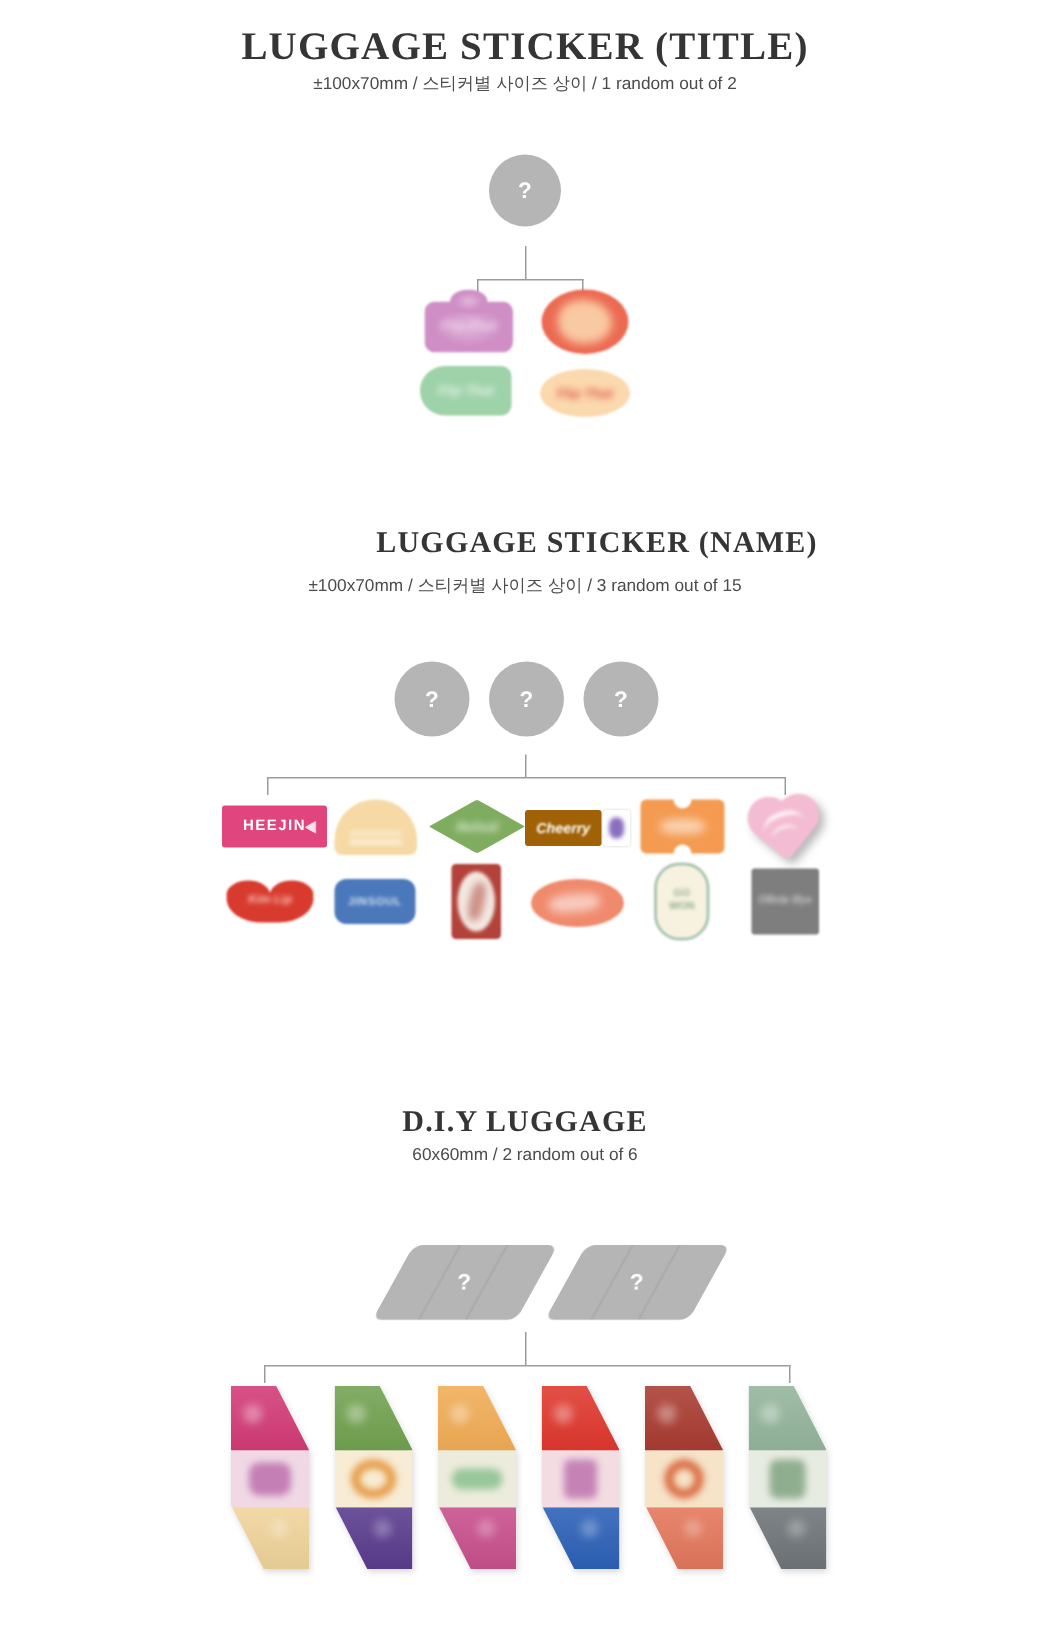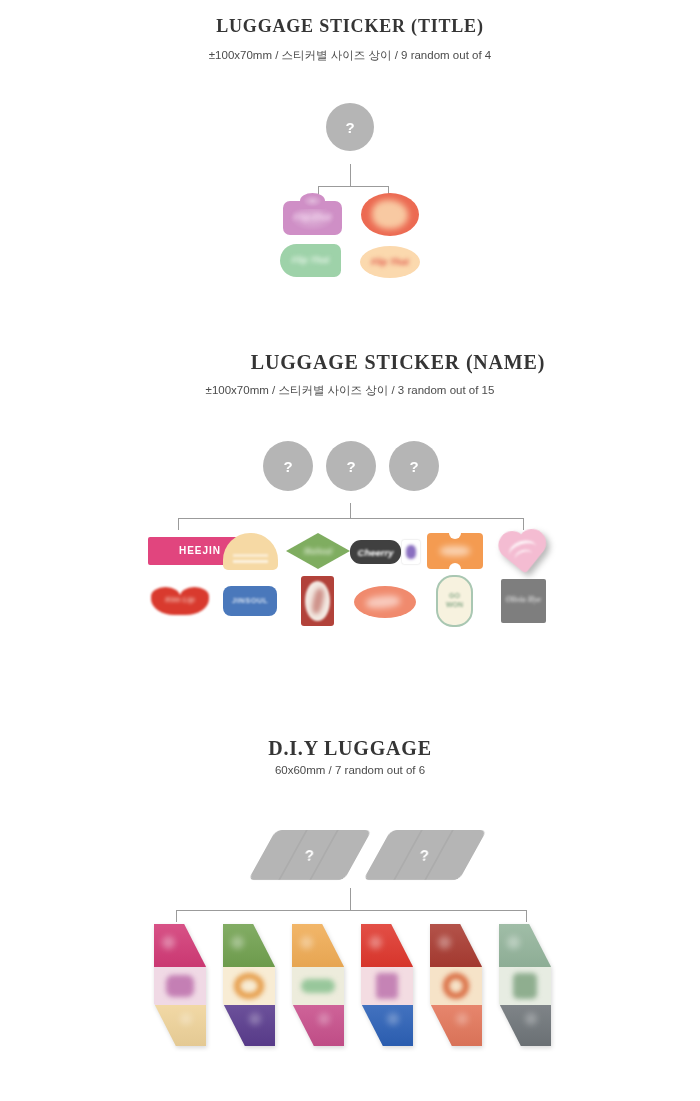--- a/index.html
+++ b/index.html
@@ -4,21 +4,21 @@
 <style>
   html,body{margin:0;padding:0;}
   .canvas{
     position:relative;width:700px;height:1101px;overflow:hidden;
     font-family:"Liberation Sans",sans-serif;
     background:#ffffff;
   }
   
   .h{position:absolute;left:0;width:100%;text-align:center;
      font-family:"Liberation Serif",serif;font-weight:600;color:#353535;letter-spacing:.8px;}
-  .h1{top:16px;font-size:18px;}
+  .h1{top:16px;font-size:26px;}
   .h2{top:351px;font-size:20px;margin-left:48px;}
   .h3{top:737px;font-size:20px;}
   .sub{position:absolute;left:0;width:100%;text-align:center;font-size:11.5px;color:#4b4b4b;}
   .sub1{top:48px;}.sub2{top:383px;}.sub3{top:764px;}
 
   
   .ln{position:absolute;background:var(--line,#9b9b9b);}
   .l1v{left:350px;top:164px;width:1px;height:22px;}
   .l1h{left:318px;top:186px;width:71px;height:1px;}
   .l1tl{left:318px;top:186px;width:1px;height:12px;}
@@ -149,21 +149,21 @@
   .dd5 .dd-design{width:26px;height:26px;border-radius:50%;border:6px solid;box-sizing:border-box;}
   .dd6 .dd-design{width:24px;height:26px;border-radius:5px;}
 </style>
 </head>
 <body>
 
 <div class="canvas" style="background-color: rgb(255, 255, 255); --line: #9b9b9b; --ph: #b5b5b5; --phmark: #ffffff;">
 
   <div>
     <div class="h h1">LUGGAGE STICKER (TITLE)</div>
-    <div class="sub sub1">±100x70mm / 스티커별 사이즈 상이 / 9 random out of 4</div>
+    <div class="sub sub1">±100x70mm / 스티커별 사이즈 상이 / 1 random out of 2</div>
 
     <div class="ph-circle c1">
       <span>?</span>
     </div>
     <div class="ln l1v"></div>
     <div class="ln l1h"></div>
     <div class="ln l1tl"></div>
     <div class="ln l1tr"></div>
 
     <div class="stk stamp">
@@ -192,32 +192,32 @@
       <span>?</span>
     </div>
     <div class="ph-circle c2c">
       <span>?</span>
     </div>
     <div class="ln l2v"></div>
     <div class="ln l2h"></div>
     <div class="ln l2tl"></div>
     <div class="ln l2tr"></div>
 
-    <div class="stk r1a" style="background-color: rgb(225, 69, 126); padding-left: 34px;">
+    <div class="stk r1a" style="background-color: rgb(225, 69, 126);">
       <div class="name-label" style="color: rgb(255, 255, 255);">HEEJIN</div>
       <div class="heejin-mark"></div>
     </div>
     <div class="stk r1b" style="background-color: rgb(246, 217, 164);">
       <div class="arch-lines"></div>
     </div>
     <div class="stk r1c" style="background-color: rgb(127, 173, 96);">
       <div class="blur-label" style="color: rgb(238, 245, 230);">HaSeul</div>
     </div>
     <div class="stk r1d">
-      <div class="cheerry-main" style="background-color: #404040; border-radius: 11px;">
+      <div class="cheerry-main" style="background-color: #a16207;">
         <div class="name-label" style="color: rgb(255, 255, 255);">Cheerry</div>
       </div>
       <div class="cheerry-box">
         <div class="cheerry-blob" style="background-color: rgb(138, 111, 192);"></div>
       </div>
     </div>
     <div class="stk r1e" style="background-color: rgb(244, 155, 81);">
       <div class="smudge"></div>
     </div>
     <div class="stk r1f">
@@ -243,21 +243,21 @@
     <div class="stk r2e" style="background-color: rgb(247, 242, 223); border-color: rgb(169, 199, 178);">
       <div class="name-label" style="color: rgb(143, 174, 143);">GO WON</div>
     </div>
     <div class="stk r2f" style="background-color: rgb(126, 126, 126);">
       <div class="blur-label" style="color: rgb(216, 216, 216);">Olivia Hye</div>
     </div>
   </div>
 
   <div>
     <div class="h h3">D.I.Y LUGGAGE</div>
-    <div class="sub sub3">60x60mm / 7 random out of 6</div>
+    <div class="sub sub3">60x60mm / 2 random out of 6</div>
 
     <div class="para p1">
       <span>?</span>
     </div>
     <div class="para p2">
       <span>?</span>
     </div>
     <div class="ln l3v"></div>
     <div class="ln l3h"></div>
     <div class="ln l3tl"></div>

